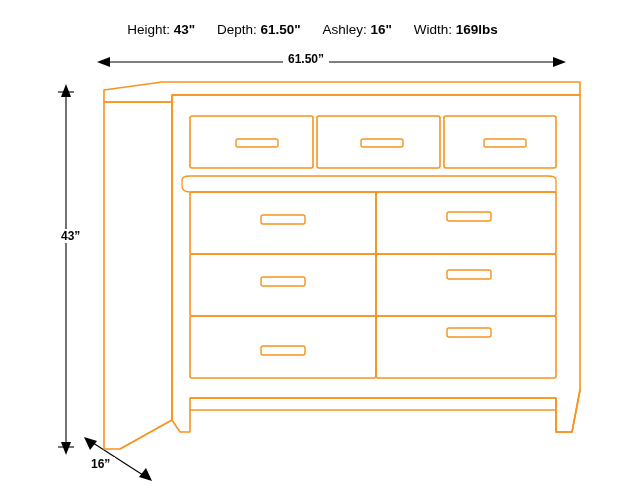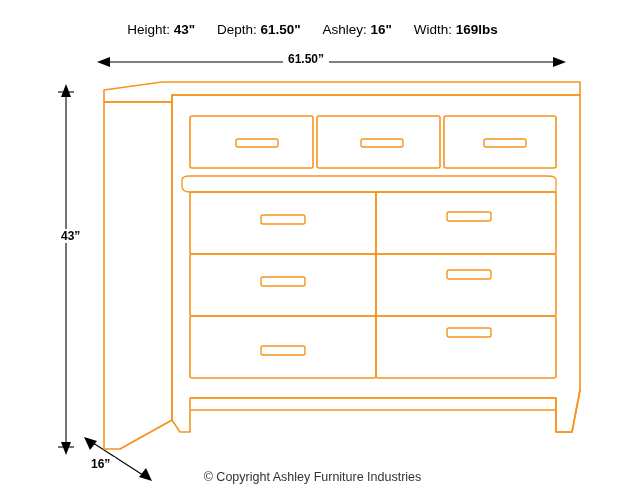--- a/index.html
+++ b/index.html
@@ -202,15 +202,14 @@
       <rect class="furn" x="376" y="316" width="180" height="62" rx="2"></rect>
       <rect class="handle" x="447" y="328" width="44" height="9" rx="2"></rect>
     </g>
 
   </svg>
 
   <div class="dim-text dim-width">61.50”</div>
   <div class="dim-text dim-height">43”</div>
   <div class="dim-text dim-depth">16”</div>
 
-  <div class="copyright">© Copyright Ashley Furniture Industries</div>
 
 </div>
 
 </body></html>

